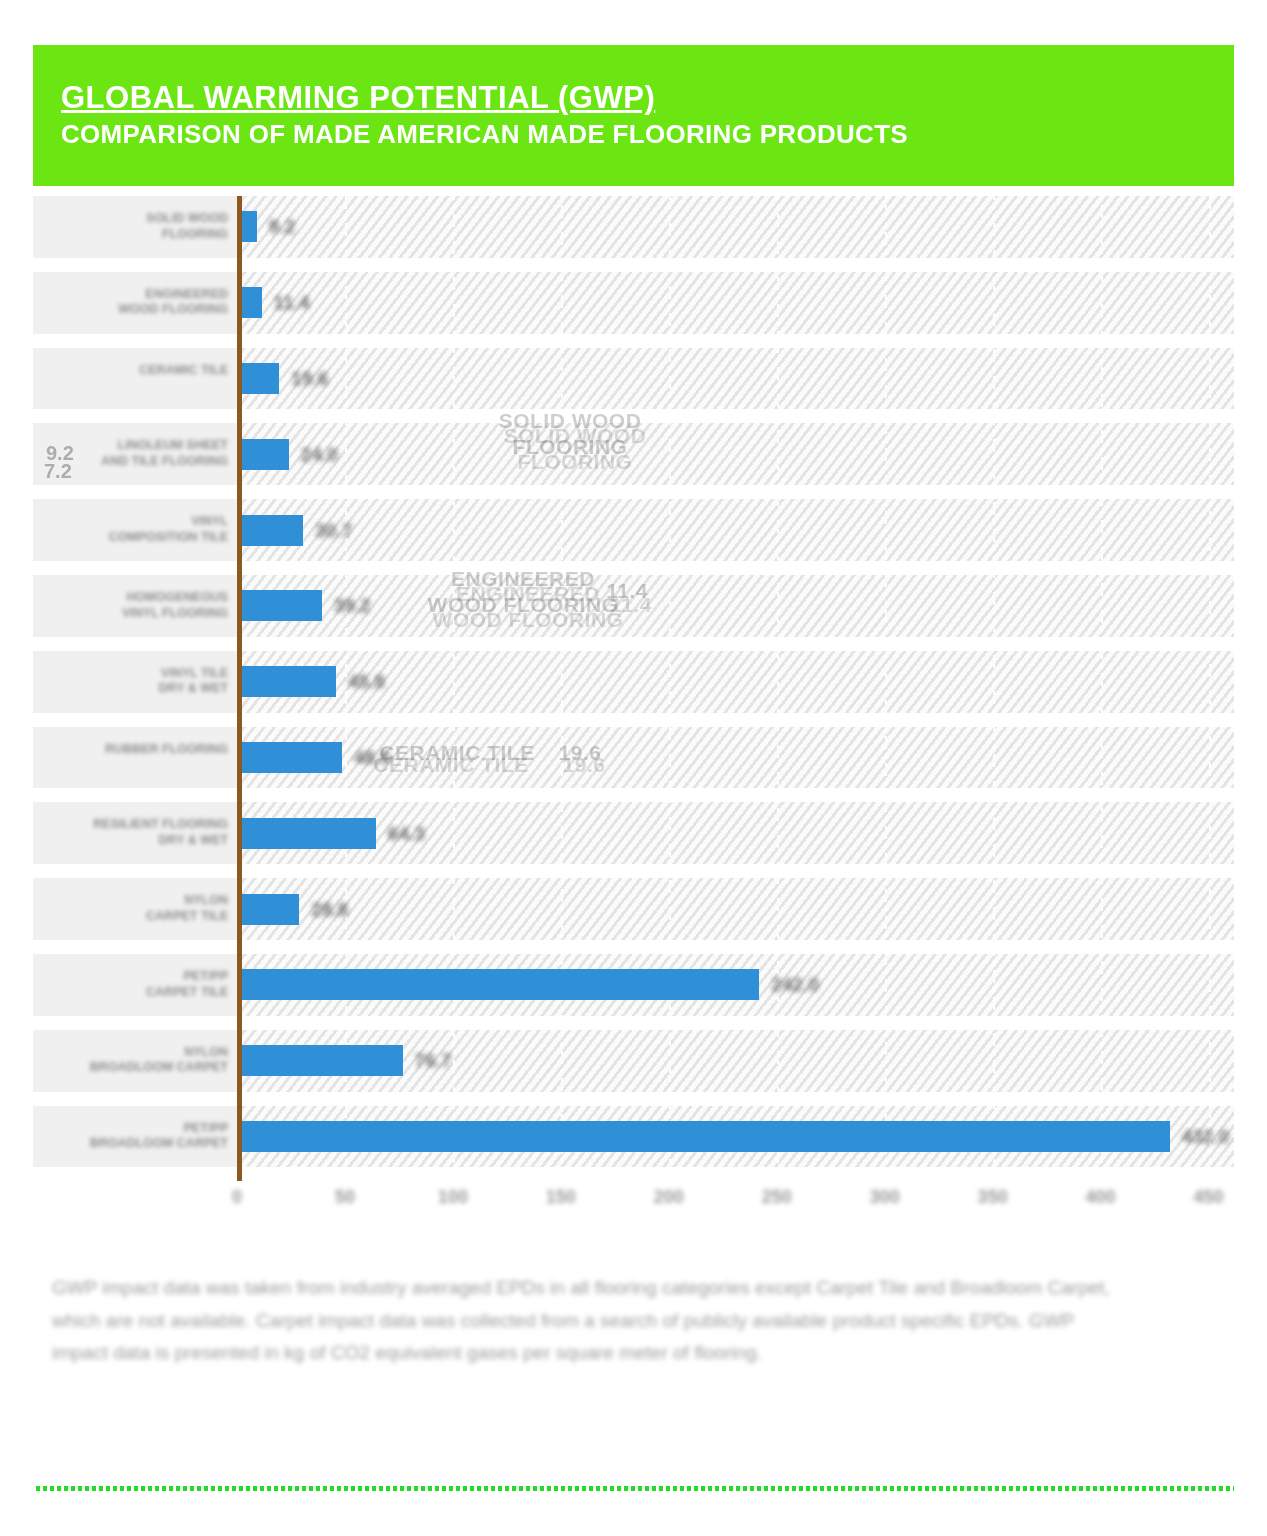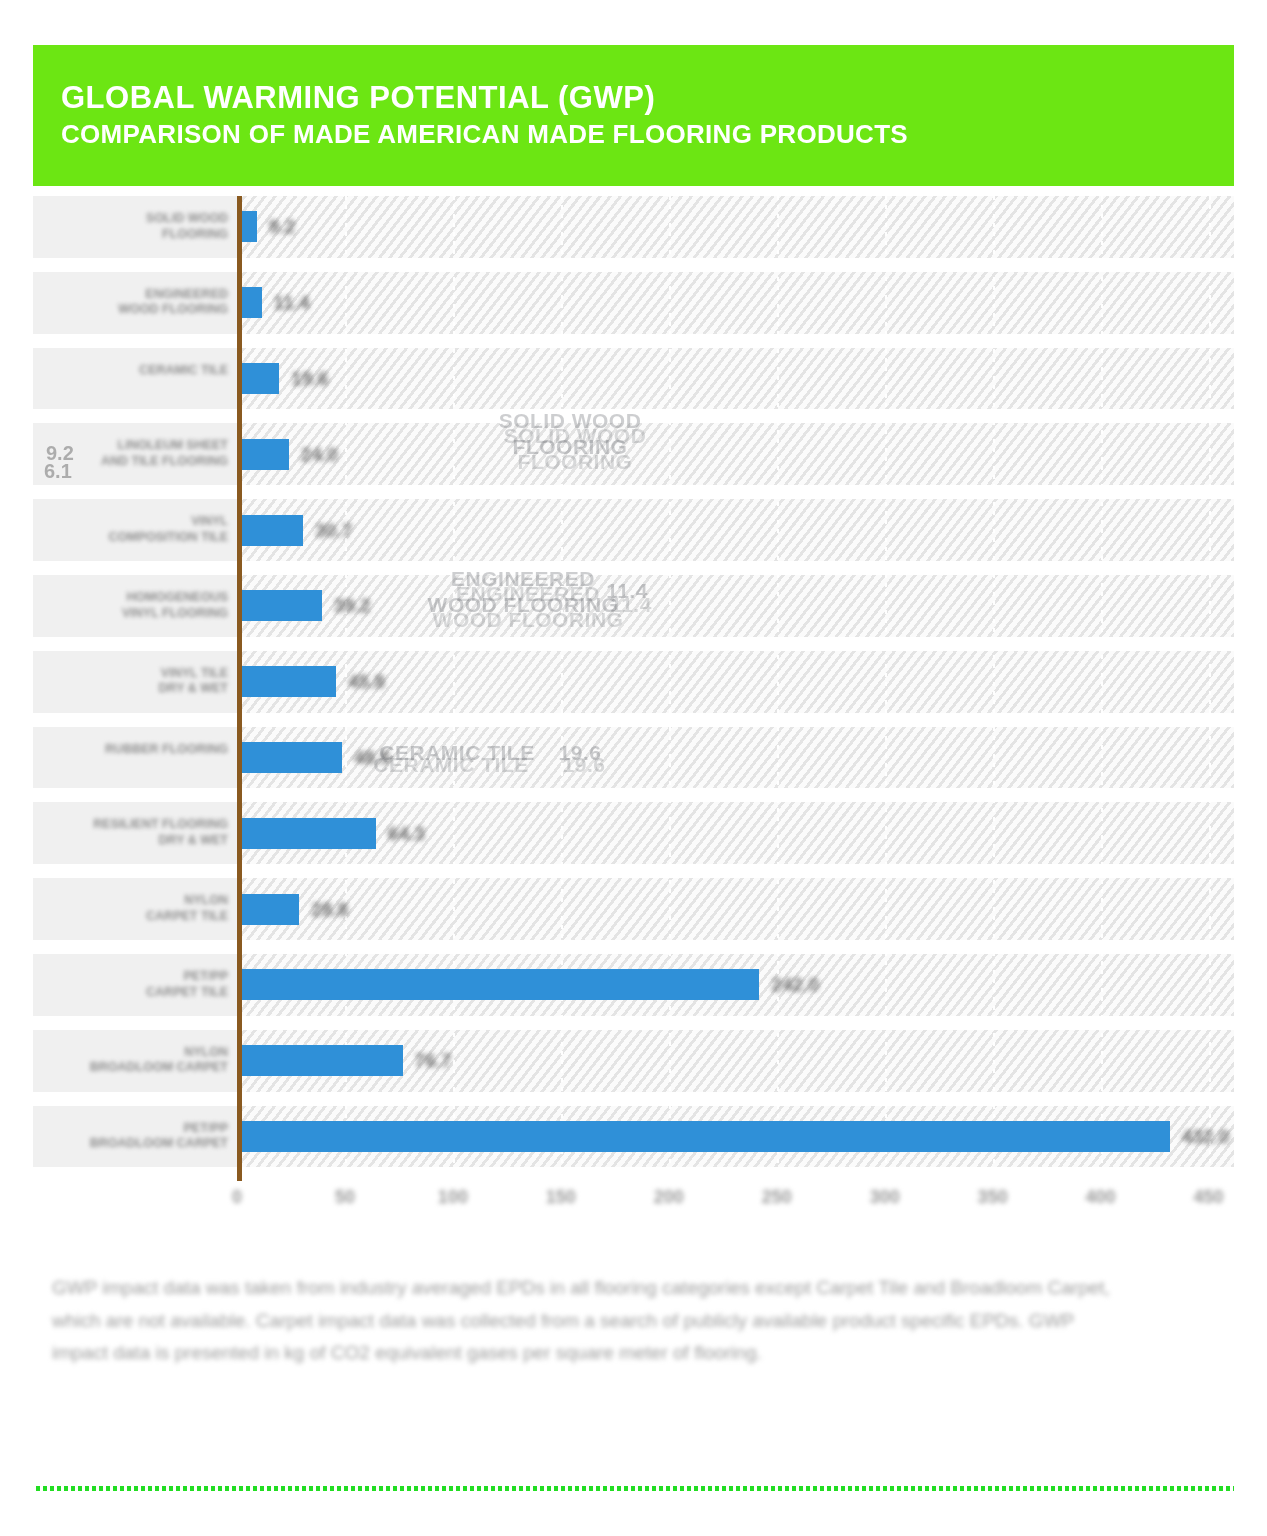--- a/index.html
+++ b/index.html
@@ -13,21 +13,21 @@
 
   
   .title-banner{
     position:absolute;left:33px;top:45px;width:1201px;height:141px;
     background:#6ce613;
     box-sizing:border-box;
     padding:36px 0 0 28px;
   }
   .title-main{
     color:#ffffff;font-size:31px;font-weight:bold;letter-spacing:.5px;
-    line-height:1.08;white-space:nowrap;
+    line-height:1.08;white-space:nowrap;text-decoration:underline;
   }
   .title-sub{
     color:#ffffff;font-size:26px;font-weight:bold;letter-spacing:.3px;
     line-height:1.1;margin-top:6px;white-space:nowrap;
   }
 
   
   .chart-area{
     position:absolute;left:33px;top:196px;width:1201px;height:985px;
   }
@@ -258,17 +258,17 @@
 WOOD FLOORING</div>
 <div class="ghost" style="left:592px;top:578px;width:70px;">11.4</div>
 <div class="ghost b" style="left:596px;top:592px;width:70px;">11.4</div>
 
 <div class="ghost" style="left:362px;top:740px;width:190px;">CERAMIC TILE</div>
 <div class="ghost b" style="left:356px;top:752px;width:190px;">CERAMIC TILE</div>
 <div class="ghost" style="left:540px;top:740px;width:80px;">19.6</div>
 <div class="ghost b" style="left:544px;top:752px;width:80px;">19.6</div>
 
 <div class="edge-ghost" style="left:46px;top:442px;">9.2</div>
-<div class="edge-ghost" style="left:44px;top:460px;">6.1</div>
+<div class="edge-ghost" style="left:44px;top:460px;">7.2</div>
 
 <div class="footnote">GWP impact data was taken from industry averaged EPDs in all flooring categories except Carpet Tile and Broadloom Carpet, which are not available. Carpet impact data was collected from a search of publicly available product specific EPDs. GWP impact data is presented in kg of CO2 equivalent gases per square meter of flooring.</div>
 
 <div class="green-rule"></div>
 
 </body></html>

